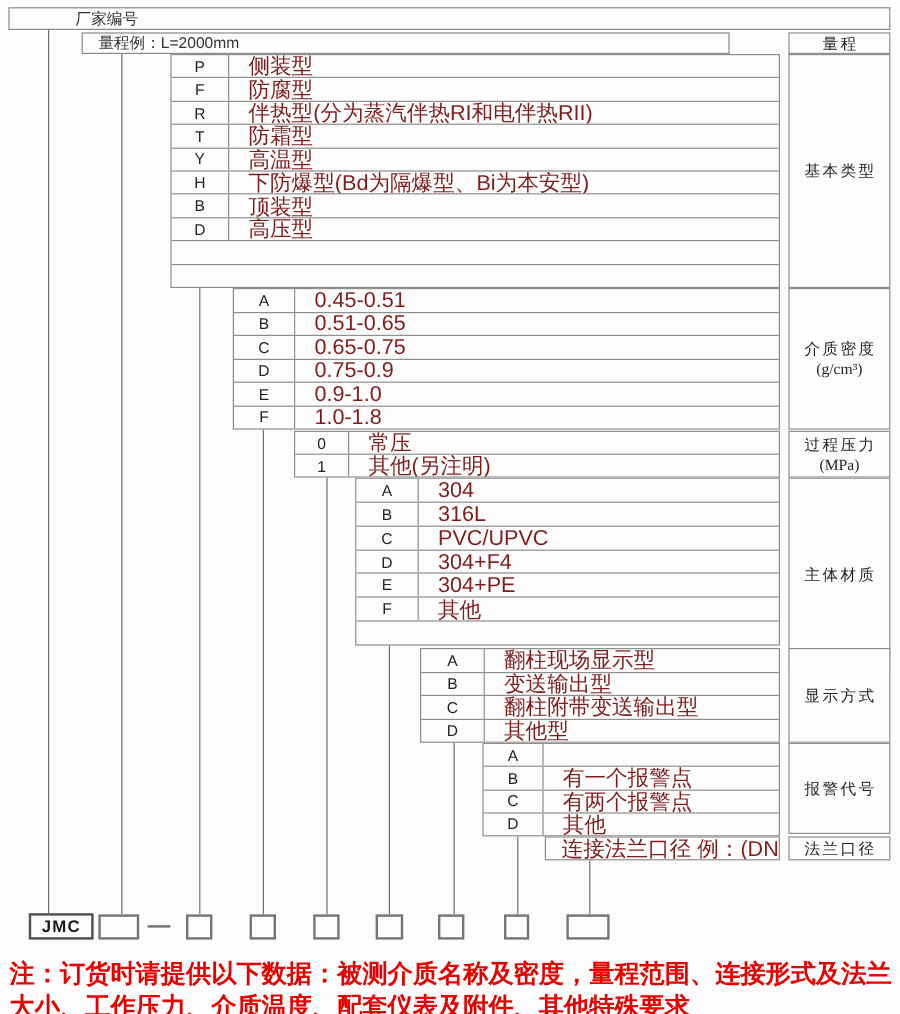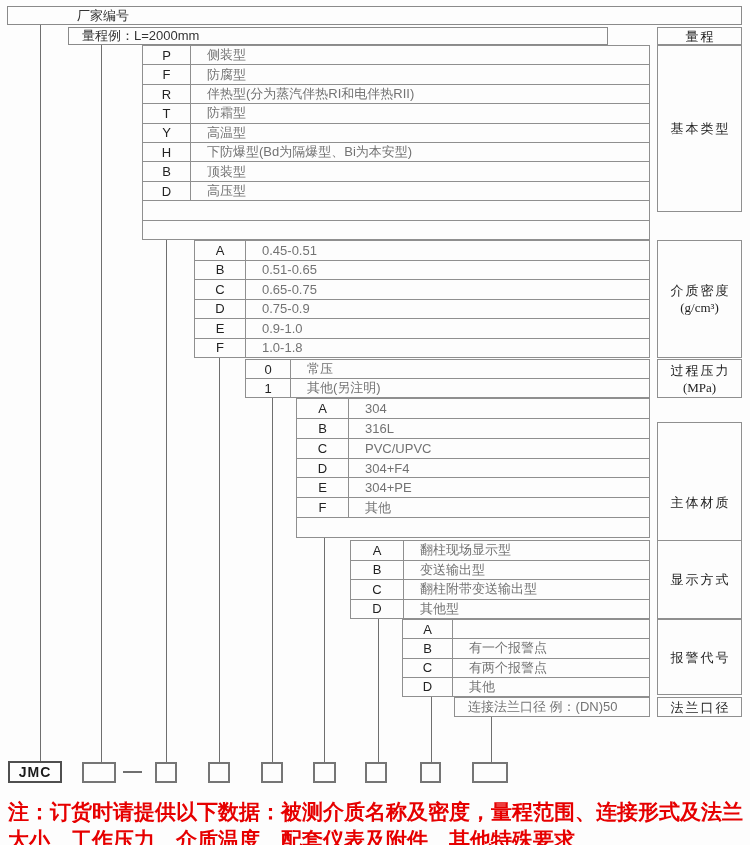--- a/index.html
+++ b/index.html
@@ -17,21 +17,21 @@
     display:flex; flex-direction:column;
   }
   .trow { display:flex; flex:1; border-bottom:1px solid #8f8f8f; min-height:0; }
   .trow:last-child { border-bottom:none; }
   .code {
     border-right:1px solid #8f8f8f; display:flex; align-items:center;
     justify-content:center; font-size:13px; color:#222; flex:none;
   }
   .desc {
     flex:1; display:flex; align-items:center; padding-left:16px;
-    font-size:13px; color:#737373; white-space:nowrap; overflow:hidden;
+    font-size:18px; color:#7f1d1d; white-space:nowrap; overflow:hidden;
   }
   .trow.empty .full { flex:1; }
   .s-basic .code { width:48px; }
   .s-density .code { width:51px; }
   .s-pressure .code { width:45px; }
   .s-material .code { width:52px; }
   .s-display .code { width:53px; }
   .s-alarm .code { width:50px; }
   .lbl {
     position:absolute; left:657px; width:85px; border:1px solid #8f8f8f;
@@ -55,21 +55,21 @@
   .note {
     position:absolute; left:8px; width:740px; font-size:21px; font-weight:bold;
     line-height:28px; white-space:nowrap;
   }
 </style>
 </head>
 <body>
 
 <div class="canvas">
 
-  <div class="hbox" style="left:7px; top:6px; width:735px; height:19px; padding-left:69px;">
+  <div class="hbox" style="left:7px; top:6px; width:735px; height:19px; padding-left:55px;">
     <span>厂家编号</span>
   </div>
   <div class="hbox" style="left:68px; top:27px; width:540px; height:18px; padding-left:13px;">
     <span>量程例：L=2000mm</span>
   </div>
   <div class="lbl" style="top:27px; height:18px;">
     <span class="l1">量程</span>
   </div>
 
   <div class="tbl s-basic" style="left:142px; top:45px; width:508px; height:195px;">
@@ -105,21 +105,21 @@
         <div class="code">D</div>
         <div class="desc">高压型</div>
       </div>
     <div class="trow empty">
         <div class="full"></div>
       </div>
     <div class="trow empty">
         <div class="full"></div>
       </div>
   </div>
-  <div class="lbl" style="top:45px; height:167px;">
+  <div class="lbl" style="top:45px; height:195px;">
     <span class="l1">基本类型</span>
   </div>
 
   <div class="tbl s-density" style="left:194px; top:240px; width:456px; height:118px;">
     <div class="trow">
         <div class="code">A</div>
         <div class="desc">0.45-0.51</div>
       </div>
     <div class="trow">
         <div class="code">B</div>
@@ -184,21 +184,21 @@
         <div class="desc">304+PE</div>
       </div>
     <div class="trow">
         <div class="code">F</div>
         <div class="desc">其他</div>
       </div>
     <div class="trow empty">
         <div class="full"></div>
       </div>
   </div>
-  <div class="lbl" style="top:398px; height:160px;margin-top:24px;">
+  <div class="lbl" style="top:398px; height:160px;">
     <span class="l1">主体材质</span>
   </div>
 
   <div class="tbl s-display" style="left:350px; top:540px; width:300px; height:79px;">
     <div class="trow">
         <div class="code">A</div>
         <div class="desc">翻柱现场显示型</div>
       </div>
     <div class="trow">
         <div class="code">B</div>
@@ -250,21 +250,21 @@
   <div class="vline" style="left:40px;  top:25px;  height:737px;"></div>
   <div class="vline" style="left:101px; top:45px;  height:717px;"></div>
   <div class="vline" style="left:166px; top:240px; height:522px;"></div>
   <div class="vline" style="left:219px; top:358px; height:404px;"></div>
   <div class="vline" style="left:272px; top:398px; height:364px;"></div>
   <div class="vline" style="left:324px; top:538px; height:224px;"></div>
   <div class="vline" style="left:378px; top:619px; height:143px;"></div>
   <div class="vline" style="left:431px; top:697px; height:65px;"></div>
   <div class="vline" style="left:491px; top:717px; height:45px;"></div>
 
-  <div class="jmc" style="left:8px; width:54px;">JMC</div>
+  <div class="jmc" style="left:24px; width:54px;">JMC</div>
   <div class="bbox" style="left:82px;  width:34px;"></div>
   <div class="dash" style="left:123px; top:771px; width:19px; height:2px;"></div>
   <div class="bbox" style="left:155px; width:22px;"></div>
   <div class="bbox" style="left:208px; width:22px;"></div>
   <div class="bbox" style="left:261px; width:22px;"></div>
   <div class="bbox" style="left:313px; width:23px;"></div>
   <div class="bbox" style="left:365px; width:22px;"></div>
   <div class="bbox" style="left:420px; width:21px;"></div>
   <div class="bbox" style="left:472px; width:36px;"></div>
 

